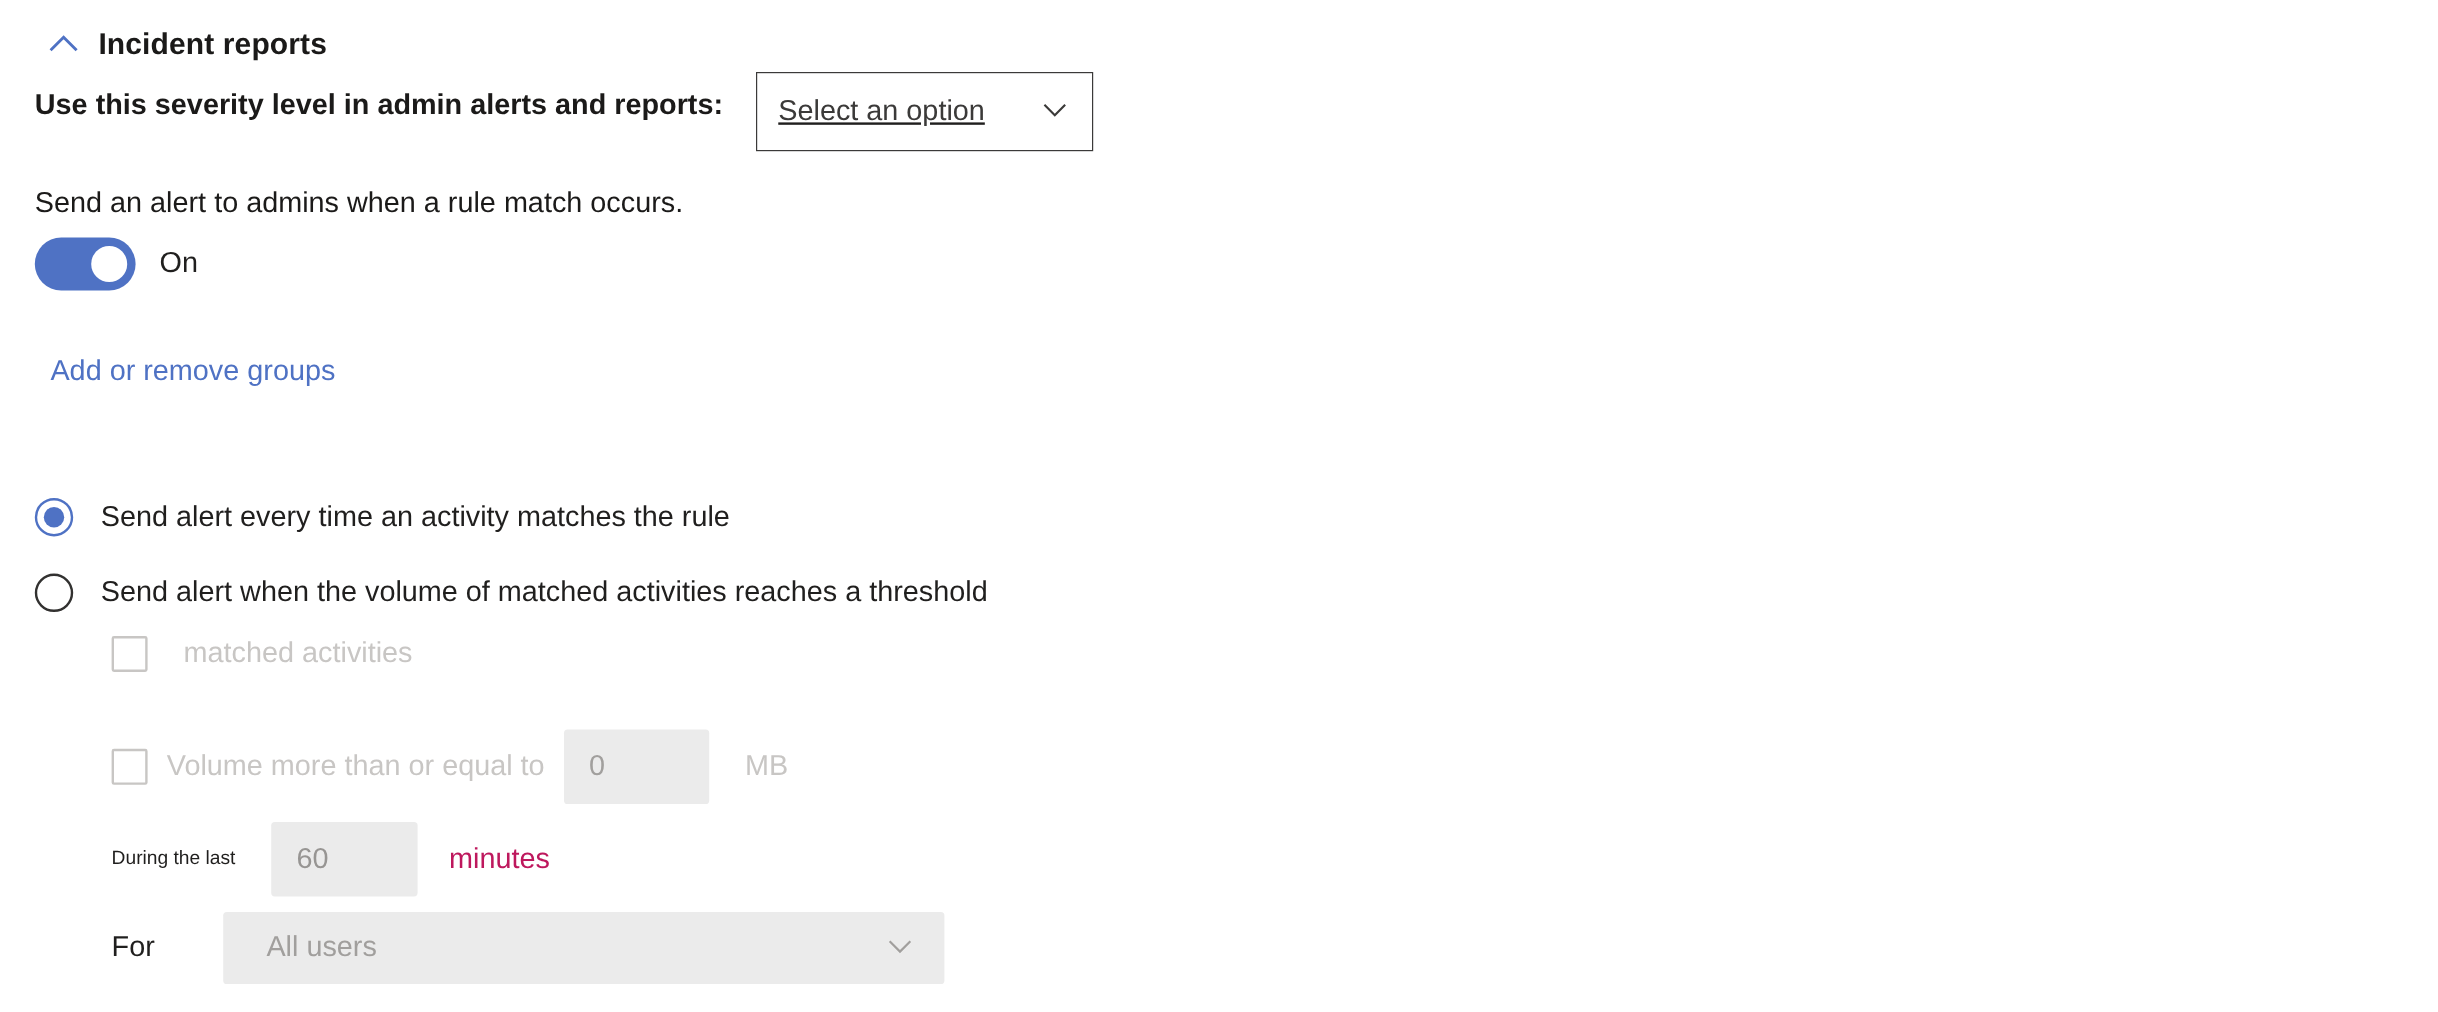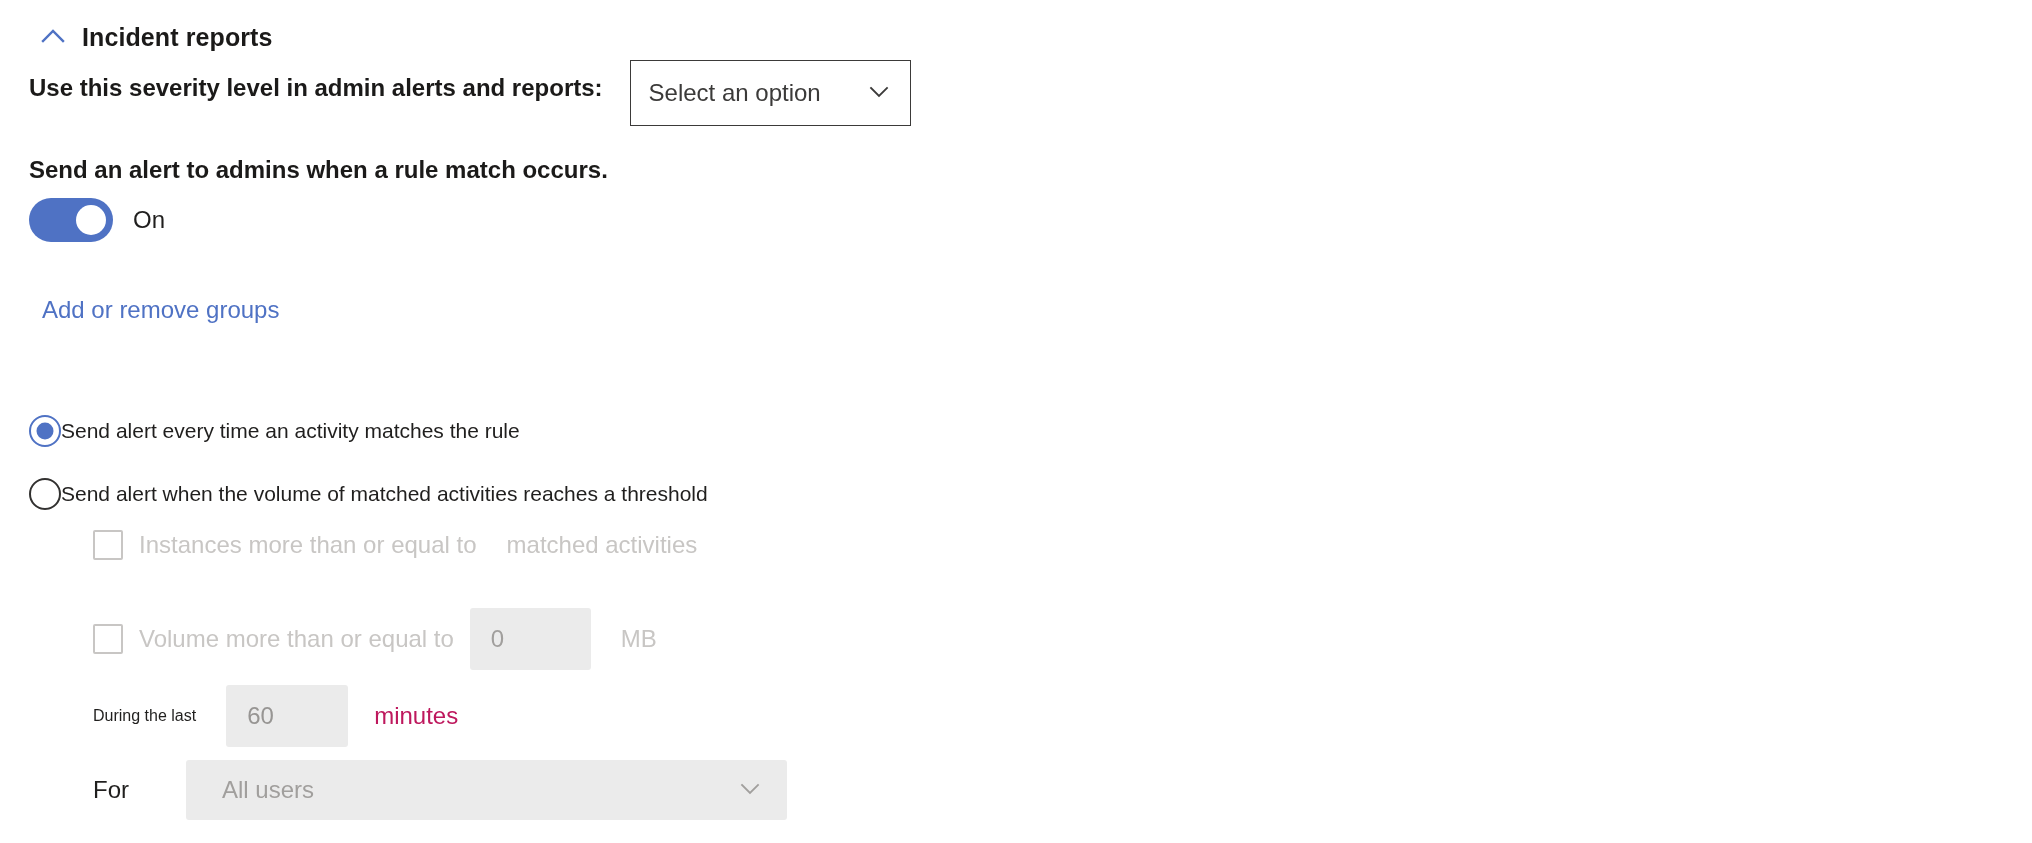--- a/index.html
+++ b/index.html
@@ -64,40 +64,41 @@
     width: 281px;
     height: 66px;
     border: 1.5px solid #3b3a39;
     background: #ffffff;
     box-sizing: border-box;
     display: flex;
     align-items: center;
     justify-content: space-between;
     padding: 0 18px 0 18px;
     cursor: pointer;
+    text-decoration: underline;
   }
   .severity-dropdown .dd-text {
     font-size: 24px;
     color: #3b3a39;
     white-space: nowrap;
   }
   .chev-small {
     width: 26px;
     height: 26px;
     flex: 0 0 auto;
     margin-left: 8px;
   }
 
   
   .alert-text {
     position: absolute;
     left: 29px;
     top: 156px;
     font-size: 24px;
-    font-weight: bold;
+    font-weight: normal;
     color: #1b1a19;
     white-space: nowrap;
   }
   .toggle-row {
     position: absolute;
     left: 29px;
     top: 198px;
     display: flex;
     align-items: center;
   }
@@ -175,21 +176,22 @@
     transform: translate(-50%, -50%);
     width: 17px;
     height: 17px;
     border-radius: 50%;
     background: #4f72c4;
   }
   .radio.off {
     border: 2px solid #323130;
   }
   .radio-label {
-    font-size: 21px;
+    margin-left: 23px;
+    font-size: 24px;
     color: #201f1e;
     white-space: nowrap;
   }
 
   
   .sub-row {
     position: absolute;
     display: flex;
     align-items: center;
   }
@@ -330,21 +332,20 @@
     <span class="radio-label">Send alert every time an activity matches the rule</span>
   </div>
 
   <div class="radio-row r2">
     <span class="radio off"></span>
     <span class="radio-label">Send alert when the volume of matched activities reaches a threshold</span>
   </div>
 
   <div class="sub-row s1">
     <span class="checkbox"></span>
-    <span class="sub-label">Instances more than or equal to</span>
     <span class="unit">matched activities</span>
   </div>
 
   <div class="sub-row s2">
     <span class="checkbox"></span>
     <span class="sub-label">Volume more than or equal to</span>
     <span class="num-box box-0 disabled">0</span>
     <span class="unit">MB</span>
   </div>
 

